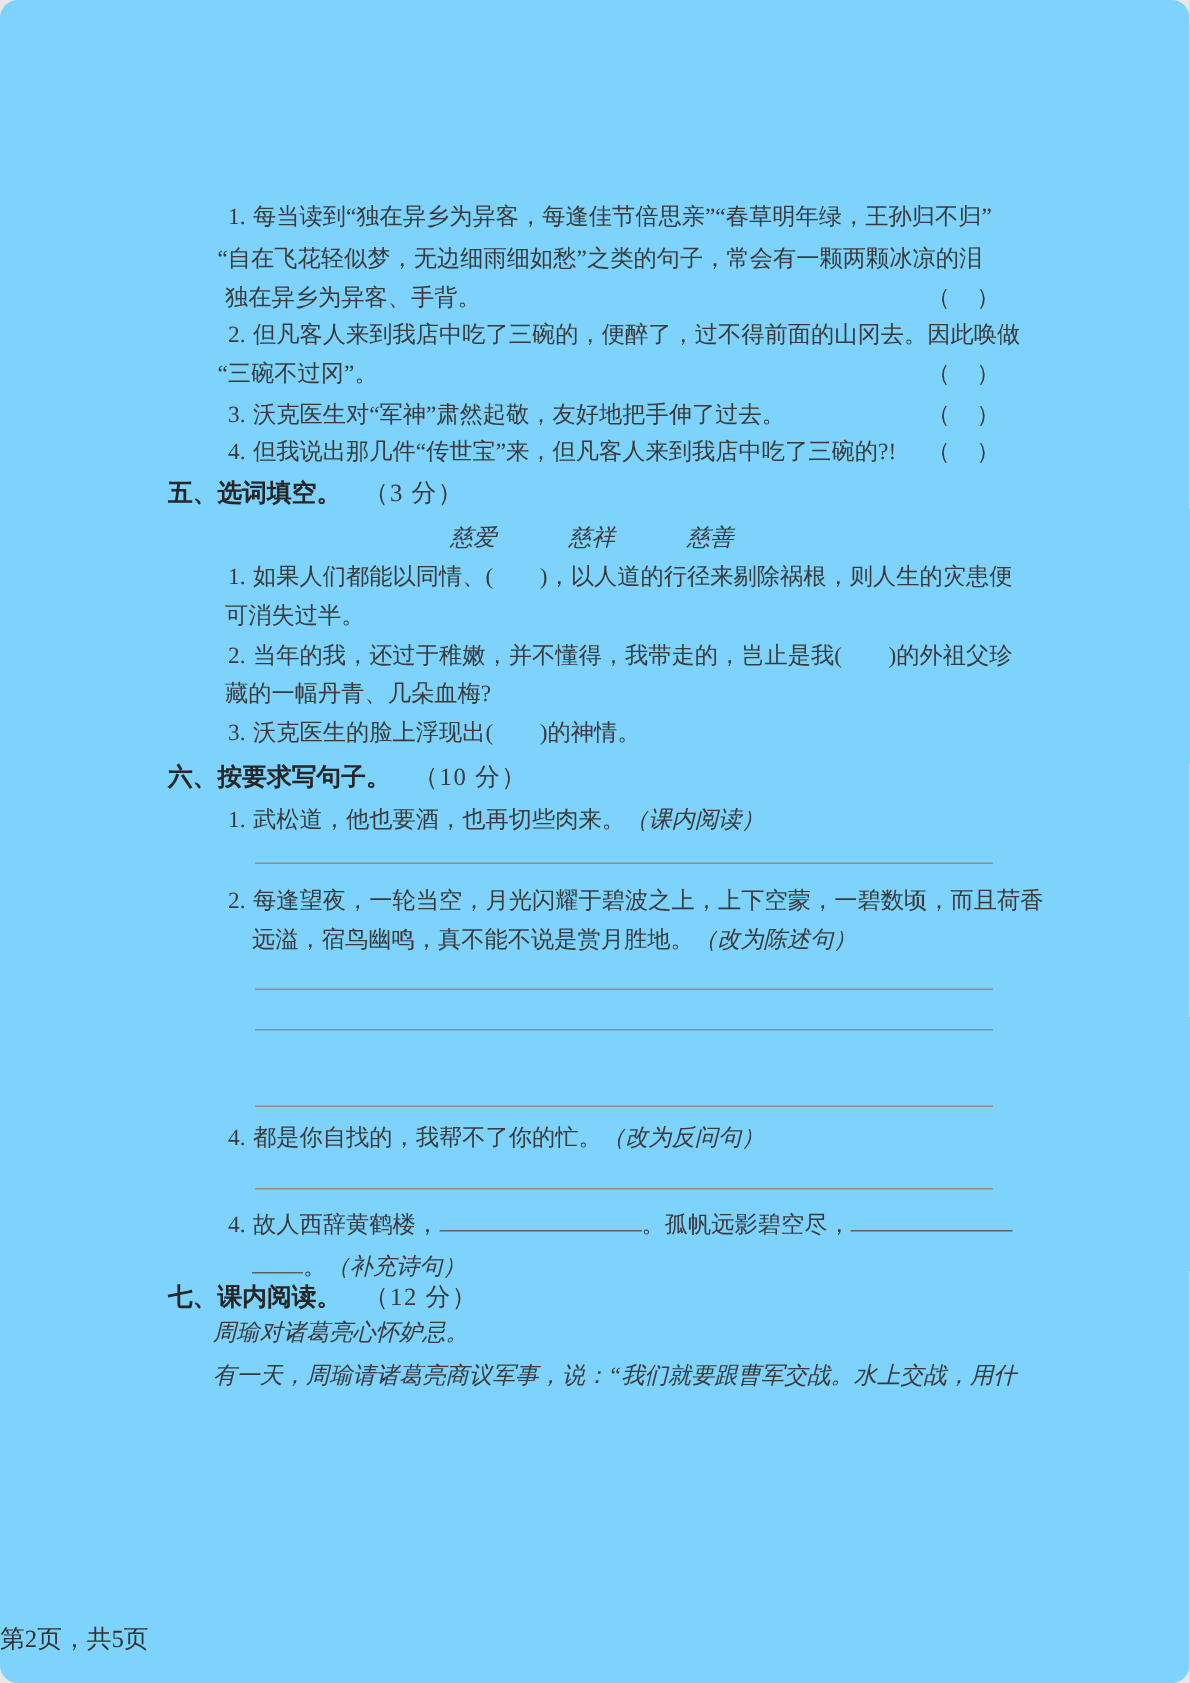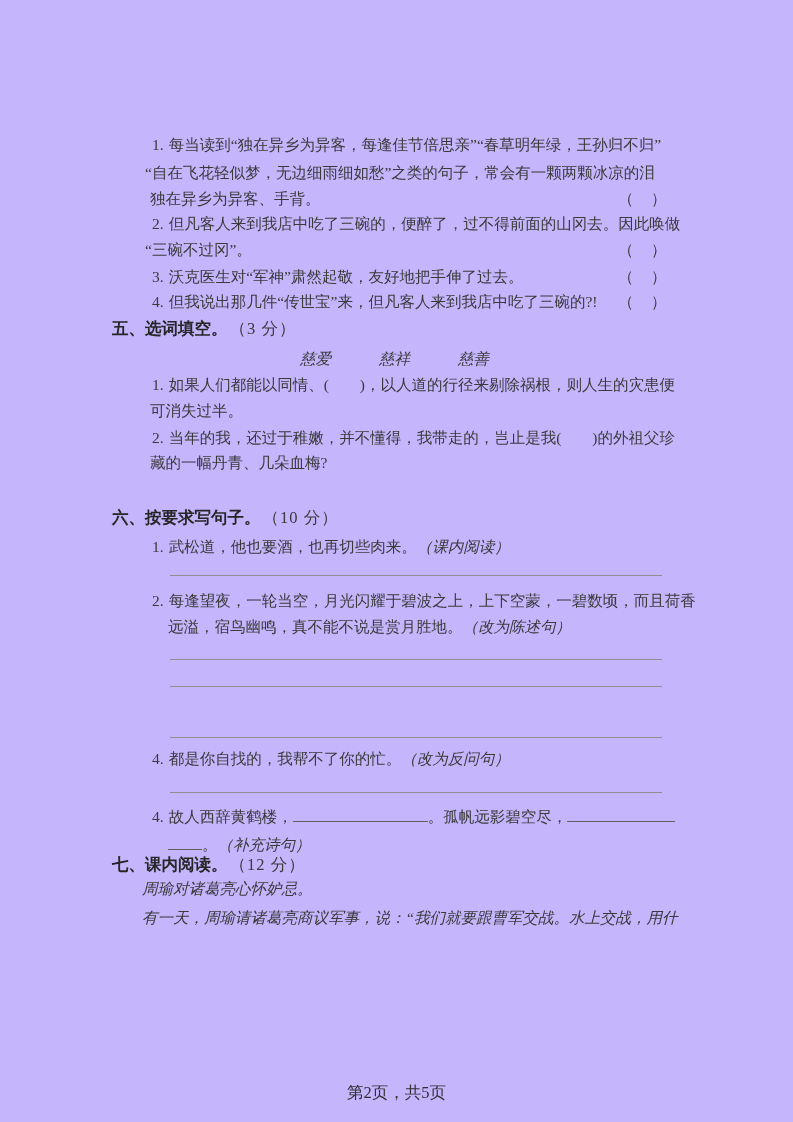--- a/index.html
+++ b/index.html
@@ -1,31 +1,32 @@
 <!DOCTYPE html>
 <html><head>
 <meta charset="utf-8">
 <style>
   html,body{margin:0;padding:0;background:#e8e8e8;}
   .sheet{
     position:relative;width:793px;height:1122px;margin:0 auto;
-    background:#c4b5fd;overflow:hidden;
+    background:#7dd3fc;overflow:hidden;
     font-family:"Liberation Serif","DejaVu Serif",serif;
     color:#3a3a3a;
+    border-radius:12px;
   }
   .line{position:absolute;font-size:15.5px;line-height:22px;white-space:nowrap;}
   .num{margin-right:5px;}
   .heading{position:absolute;font-size:16.5px;line-height:22px;font-weight:bold;color:#262626;white-space:nowrap;}
-  .points{font-weight:normal;color:#3a3a3a;margin-left:2px;letter-spacing:1px;}
+  .points{font-weight:normal;color:#3a3a3a;margin-left:15px;letter-spacing:1px;}
   .kai{font-style:italic;}
   .bank-word{margin-right:48px;text-align:right;}
   .bracket{position:absolute;left:618px;font-size:15.5px;line-height:22px;letter-spacing:1px;}
   .rule{position:absolute;left:170px;width:492px;height:0;border-top:1px solid #8f8f8f;}
   .blank{display:inline-block;height:13px;border-bottom:1px solid #606060;}
-  .footer{position:absolute;top:1082px;left:0;width:793px;text-align:center;
+  .footer{position:absolute;top:1082px;left:0;width:793px;text-align:left;
           font-size:16.5px;line-height:22px;color:#303030;}
 </style>
 </head>
 <body>
 
 <div class="sheet">
 
   <div class="line" style="top:134px;left:152px"><span class="num">1.</span><span>每当读到“独在异乡为异客，每逢佳节倍思亲”“春草明年绿，王孙归不归”</span></div>
   <div class="line" style="top:162px;left:145px"><span>“自在飞花轻似梦，无边细雨细如愁”之类的句子，常会有一颗两颗冰凉的泪</span></div>
   <div class="line" style="top:188px;left:150px"><span>独在异乡为异客、手背。</span></div>
@@ -44,20 +45,21 @@
   <div class="heading" style="top:318px;left:112px"><span>五、选词填空。</span><span class="points">（3 分）</span></div>
 
   <div class="line kai" style="top:348px;left:300px">
     <span class="bank-word">慈爱</span><span class="bank-word">慈祥</span><span>慈善</span>
   </div>
 
   <div class="line" style="top:374px;left:152px"><span class="num">1.</span><span>如果人们都能以同情、(　　)，以人道的行径来剔除祸根，则人生的灾患便</span></div>
   <div class="line" style="top:400px;left:150px"><span>可消失过半。</span></div>
   <div class="line" style="top:427px;left:152px"><span class="num">2.</span><span>当年的我，还过于稚嫩，并不懂得，我带走的，岂止是我(　　)的外祖父珍</span></div>
   <div class="line" style="top:452px;left:150px"><span>藏的一幅丹青、几朵血梅?</span></div>
+  <div class="line" style="top:478px;left:152px"><span class="num">3.</span><span>沃克医生的脸上浮现出(　　)的神情。</span></div>
 
   <div class="heading" style="top:507px;left:112px"><span>六、按要求写句子。</span><span class="points">（10 分）</span></div>
 
   <div class="line" style="top:536px;left:152px"><span class="num">1.</span><span>武松道，他也要酒，也再切些肉来。</span><span class="kai">（课内阅读）</span></div>
   <div class="rule" style="top:575px"></div>
 
   <div class="line" style="top:590px;left:152px"><span class="num">2.</span><span>每逢望夜，一轮当空，月光闪耀于碧波之上，上下空蒙，一碧数顷，而且荷香</span></div>
   <div class="line" style="top:616px;left:168px"><span>远溢，宿鸟幽鸣，真不能不说是赏月胜地。</span><span class="kai">（改为陈述句）</span></div>
   <div class="rule" style="top:659px"></div>
   <div class="rule" style="top:686px"></div>

